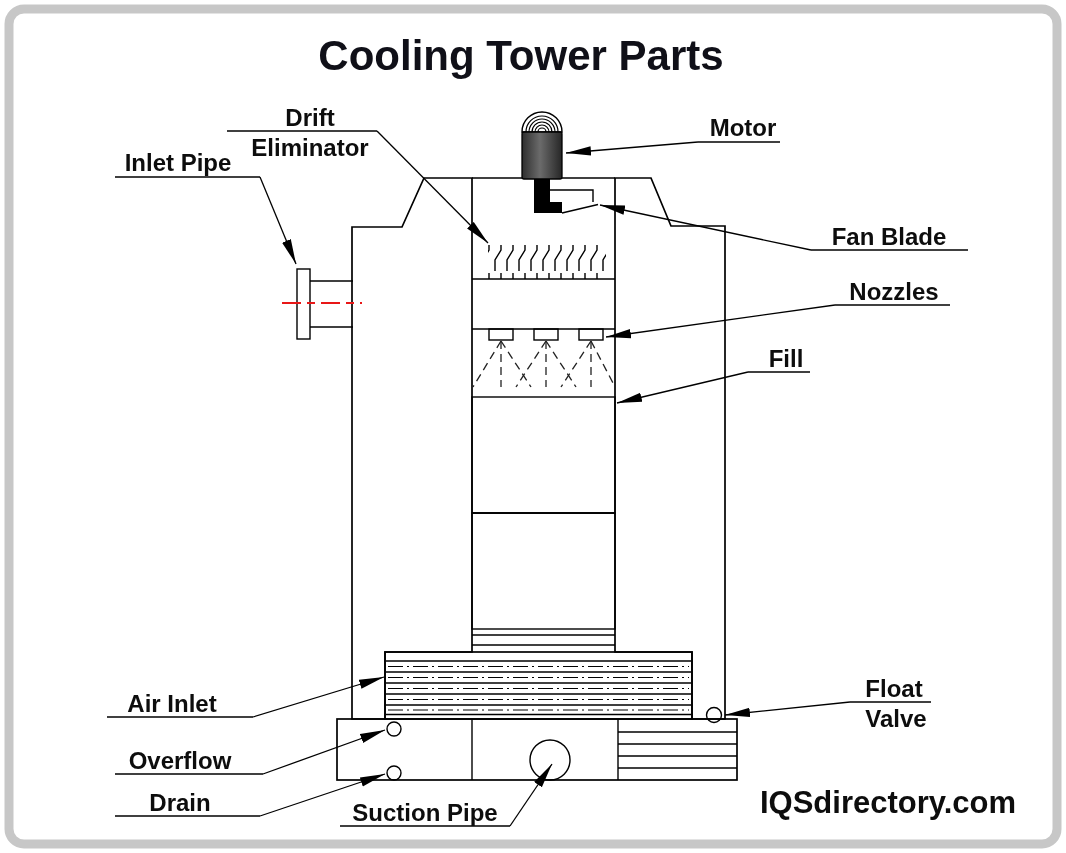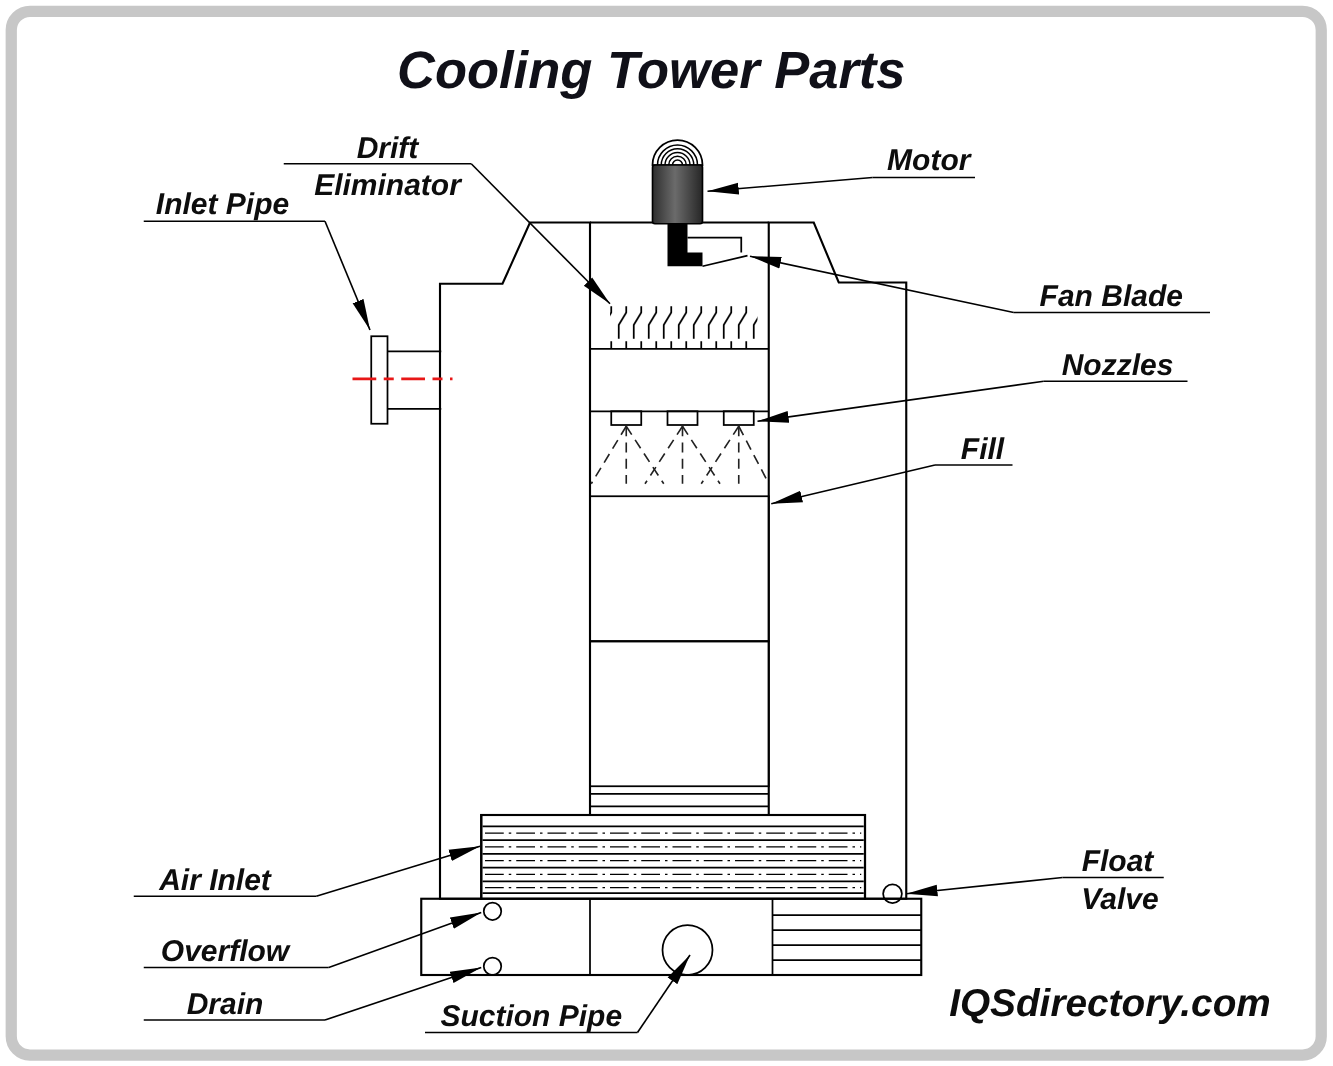--- a/index.html
+++ b/index.html
@@ -3,21 +3,20 @@
 <meta charset="utf-8">
 <style>
   html, body { margin: 0; padding: 0; background: #ffffff; }
   .canvas {
     position: relative;
     width: 1066px;
     height: 853px;
     background: #ffffff;
     font-family: "Liberation Sans", sans-serif;
     overflow: hidden;
-    font-style: italic;
   }
   svg { display: block; }
   .label {
     font-family: "Liberation Sans", sans-serif;
     font-size: 24px;
     font-weight: bold;
     fill: #0d0d0d;
   }
   .title {
     font-family: "Liberation Sans", sans-serif;

